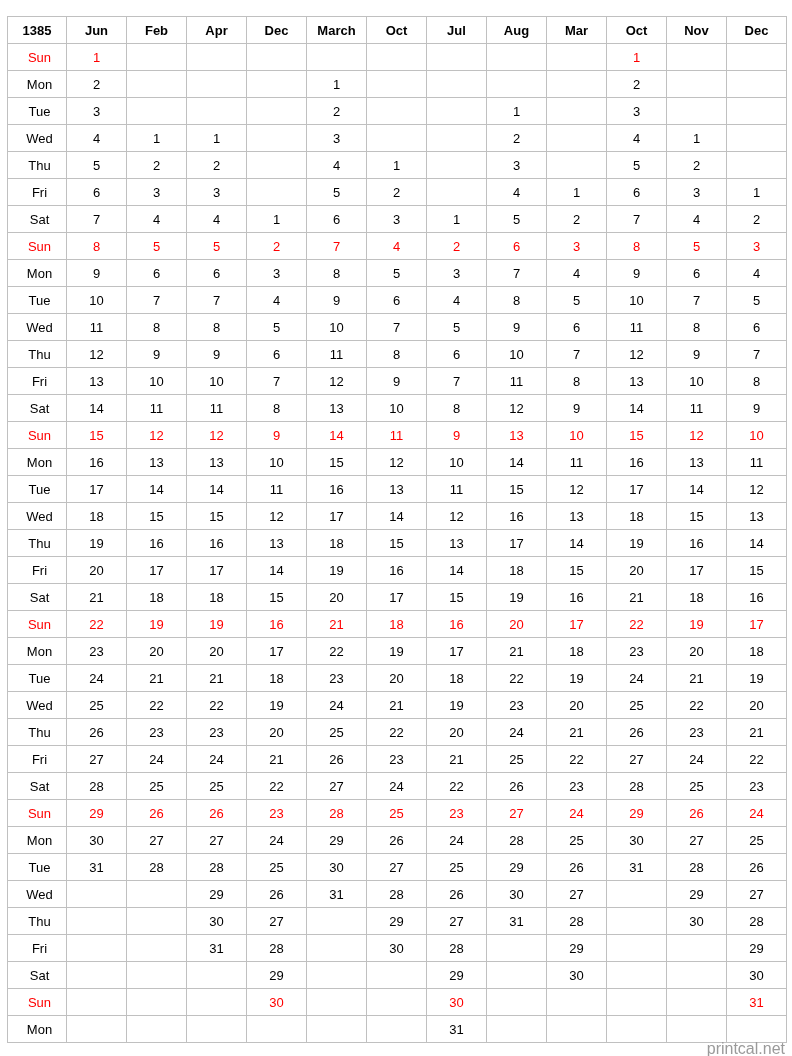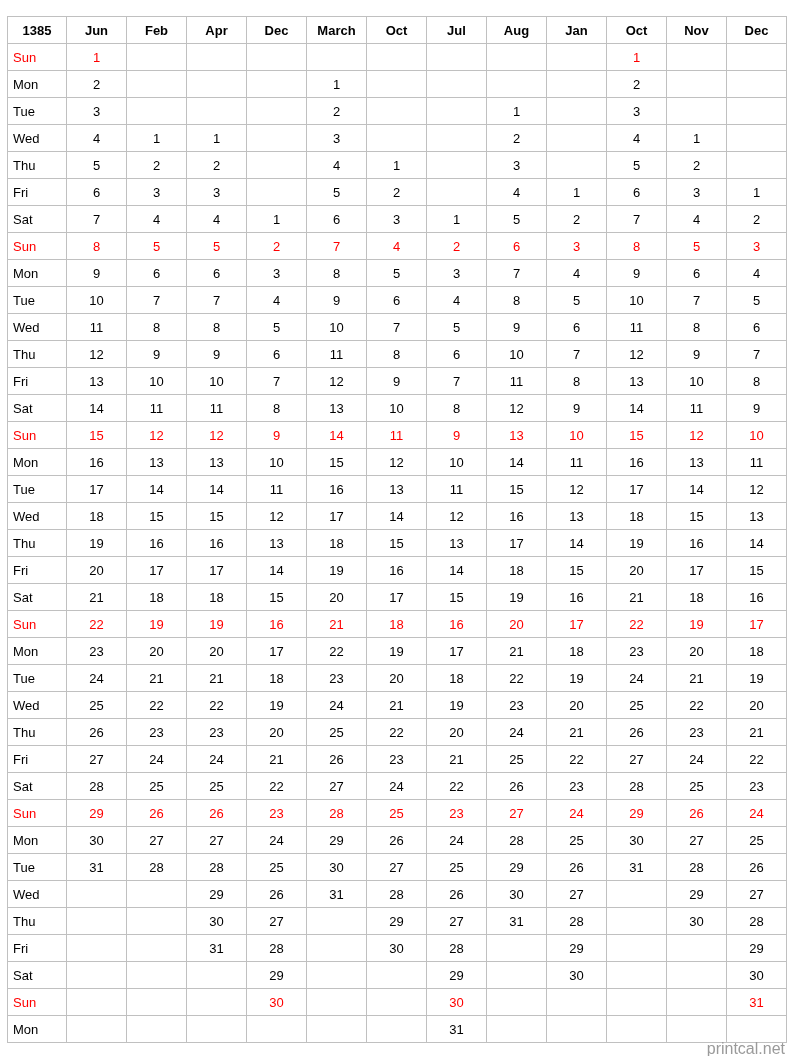--- a/index.html
+++ b/index.html
@@ -33,21 +33,21 @@
     color: #000000;
     vertical-align: middle;
     overflow: hidden;
     white-space: nowrap;
   }
   .calendar thead th {
     font-weight: bold;
     text-align: center;
   }
   .calendar td.weekday-label {
-    text-align: left;
+    text-align: center;
     padding-left: 5px;
     font-weight: normal;
   }
   .calendar td.day-cell {
     text-align: center;
   }
   .calendar tr.sunday-row td {
     color: #ff0000;
   }
   .footer {
@@ -83,21 +83,21 @@
         <tr>
           <th>1385</th>
           <th>Jun</th>
           <th>Feb</th>
           <th>Apr</th>
           <th>Dec</th>
           <th>March</th>
           <th>Oct</th>
           <th>Jul</th>
           <th>Aug</th>
-          <th>Jan</th>
+          <th>Mar</th>
           <th>Oct</th>
           <th>Nov</th>
           <th>Dec</th>
         </tr>
       </thead>
     <tbody>
         <tr class="sunday-row">
           <td class="weekday-label">Sun</td>
           <td class="day-cell">1</td>
           <td class="day-cell"></td>

